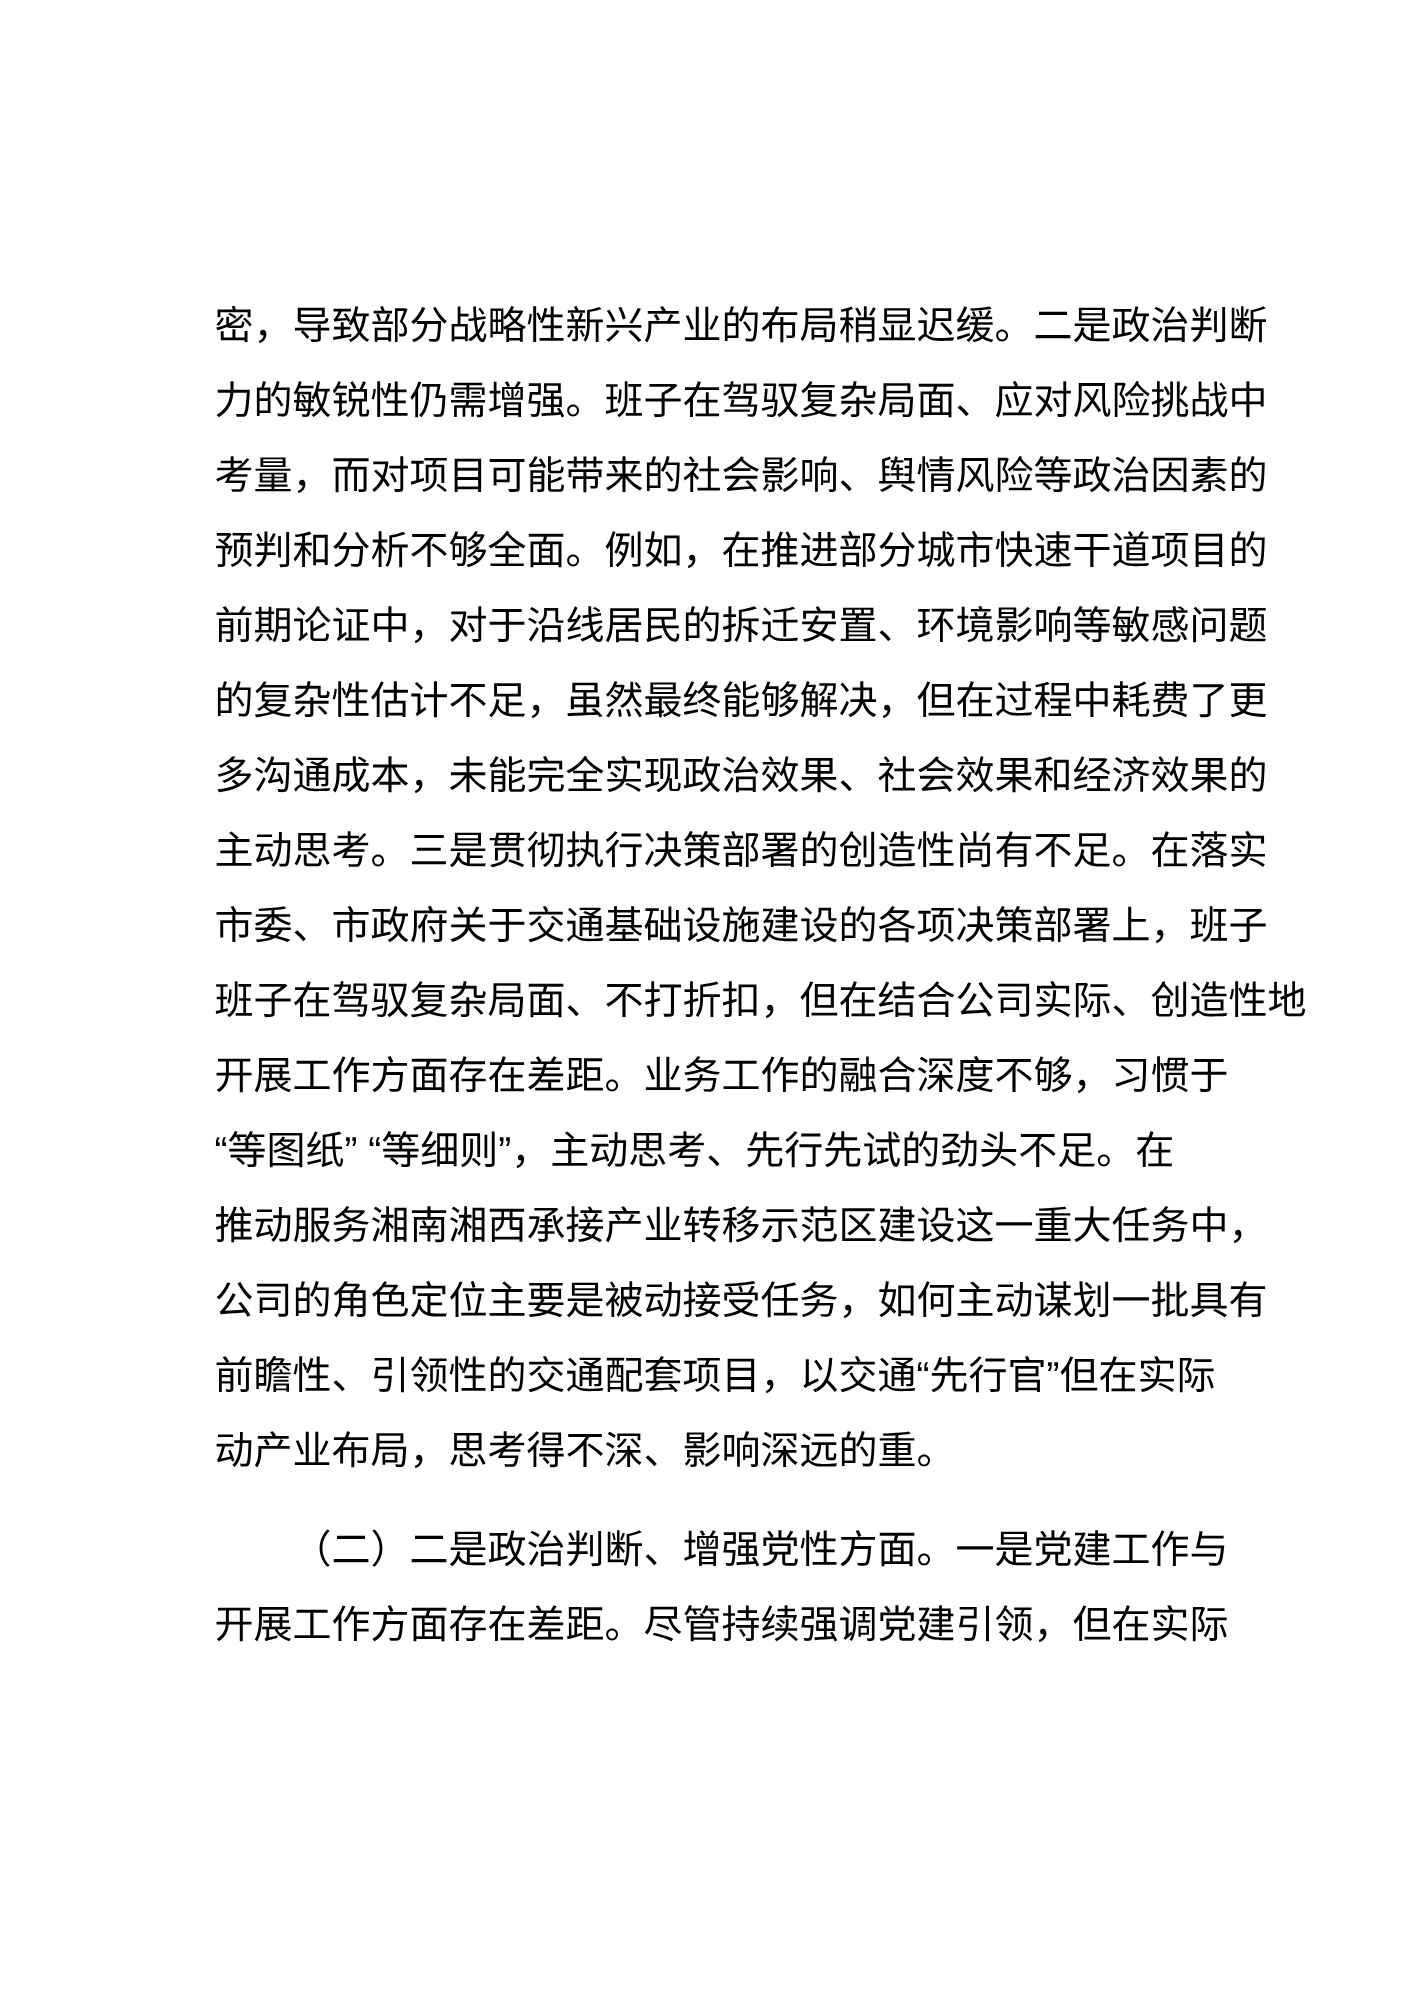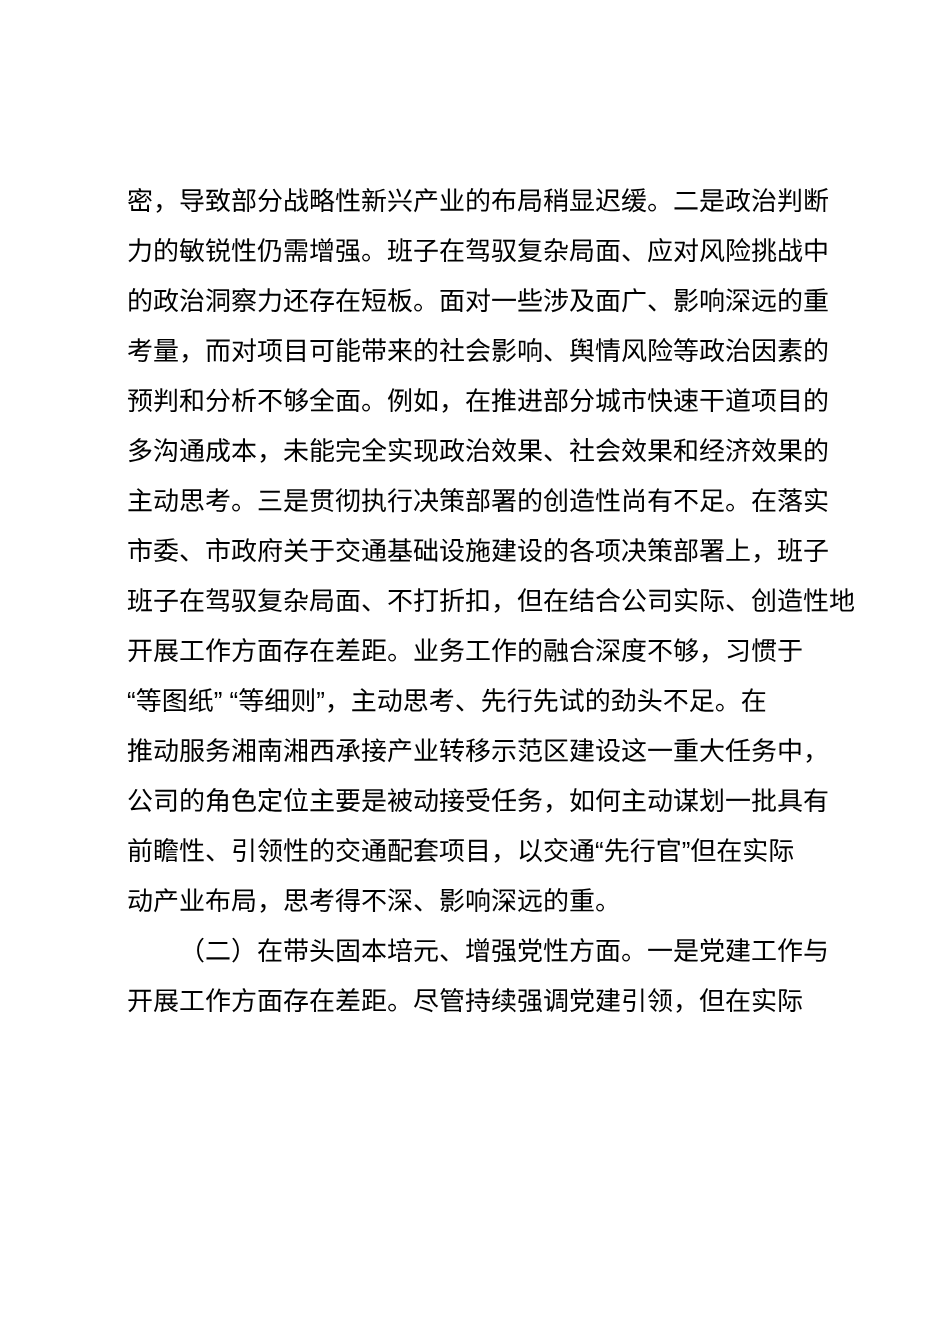--- a/index.html
+++ b/index.html
@@ -21,52 +21,53 @@
     top: 176px;
     width: 710px;
     font-family: "Liberation Sans", "DejaVu Sans", sans-serif;
     font-size: 26px;
     line-height: 50px;
     color: #000000;
     font-weight: 400;
     letter-spacing: 0;
   }
   .paragraph {
-    margin: 0;
+    margin: 16px;
     padding: 0;
   }
   .line {
     height: 50px;
     white-space: nowrap;
     text-align: left;
   }
   .line.indented {
     text-indent: 52px; 
   }
 </style>
 </head>
 <body>
 
 <div class="page">
   <div class="text-block" id="text-block" style="color: rgb(0, 0, 0);">
       <div class="paragraph">
         <div class="line">密，导致部分战略性新兴产业的布局稍显迟缓。二是政治判断</div>
         <div class="line">力的敏锐性仍需增强。班子在驾驭复杂局面、应对风险挑战中</div>
-        <div class="line">的政治洞察力还存在短板。面对一些涉及面广、影响深远的重</div>
         <div class="line">考量，而对项目可能带来的社会影响、舆情风险等政治因素的</div>
         <div class="line">预判和分析不够全面。例如，在推进部分城市快速干道项目的</div>
+        <div class="line">前期论证中，对于沿线居民的拆迁安置、环境影响等敏感问题</div>
+        <div class="line">的复杂性估计不足，虽然最终能够解决，但在过程中耗费了更</div>
         <div class="line">多沟通成本，未能完全实现政治效果、社会效果和经济效果的</div>
         <div class="line">主动思考。三是贯彻执行决策部署的创造性尚有不足。在落实</div>
         <div class="line">市委、市政府关于交通基础设施建设的各项决策部署上，班子</div>
         <div class="line">班子在驾驭复杂局面、不打折扣，但在结合公司实际、创造性地</div>
         <div class="line">开展工作方面存在差距。业务工作的融合深度不够，习惯于</div>
         <div class="line">“等图纸” “等细则”，主动思考、先行先试的劲头不足。在</div>
         <div class="line">推动服务湘南湘西承接产业转移示范区建设这一重大任务中，</div>
         <div class="line">公司的角色定位主要是被动接受任务，如何主动谋划一批具有</div>
         <div class="line">前瞻性、引领性的交通配套项目，以交通“先行官”但在实际</div>
         <div class="line">动产业布局，思考得不深、影响深远的重。</div>
       </div>
       <div class="paragraph">
-        <div class="line indented">（二）在带头固本培元、增强党性方面。一是党建工作与</div>
+        <div class="line indented">（二）二是政治判断、增强党性方面。一是党建工作与</div>
         <div class="line">开展工作方面存在差距。尽管持续强调党建引领，但在实际</div>
       </div>
     </div>
 </div>
 
 </body></html>

